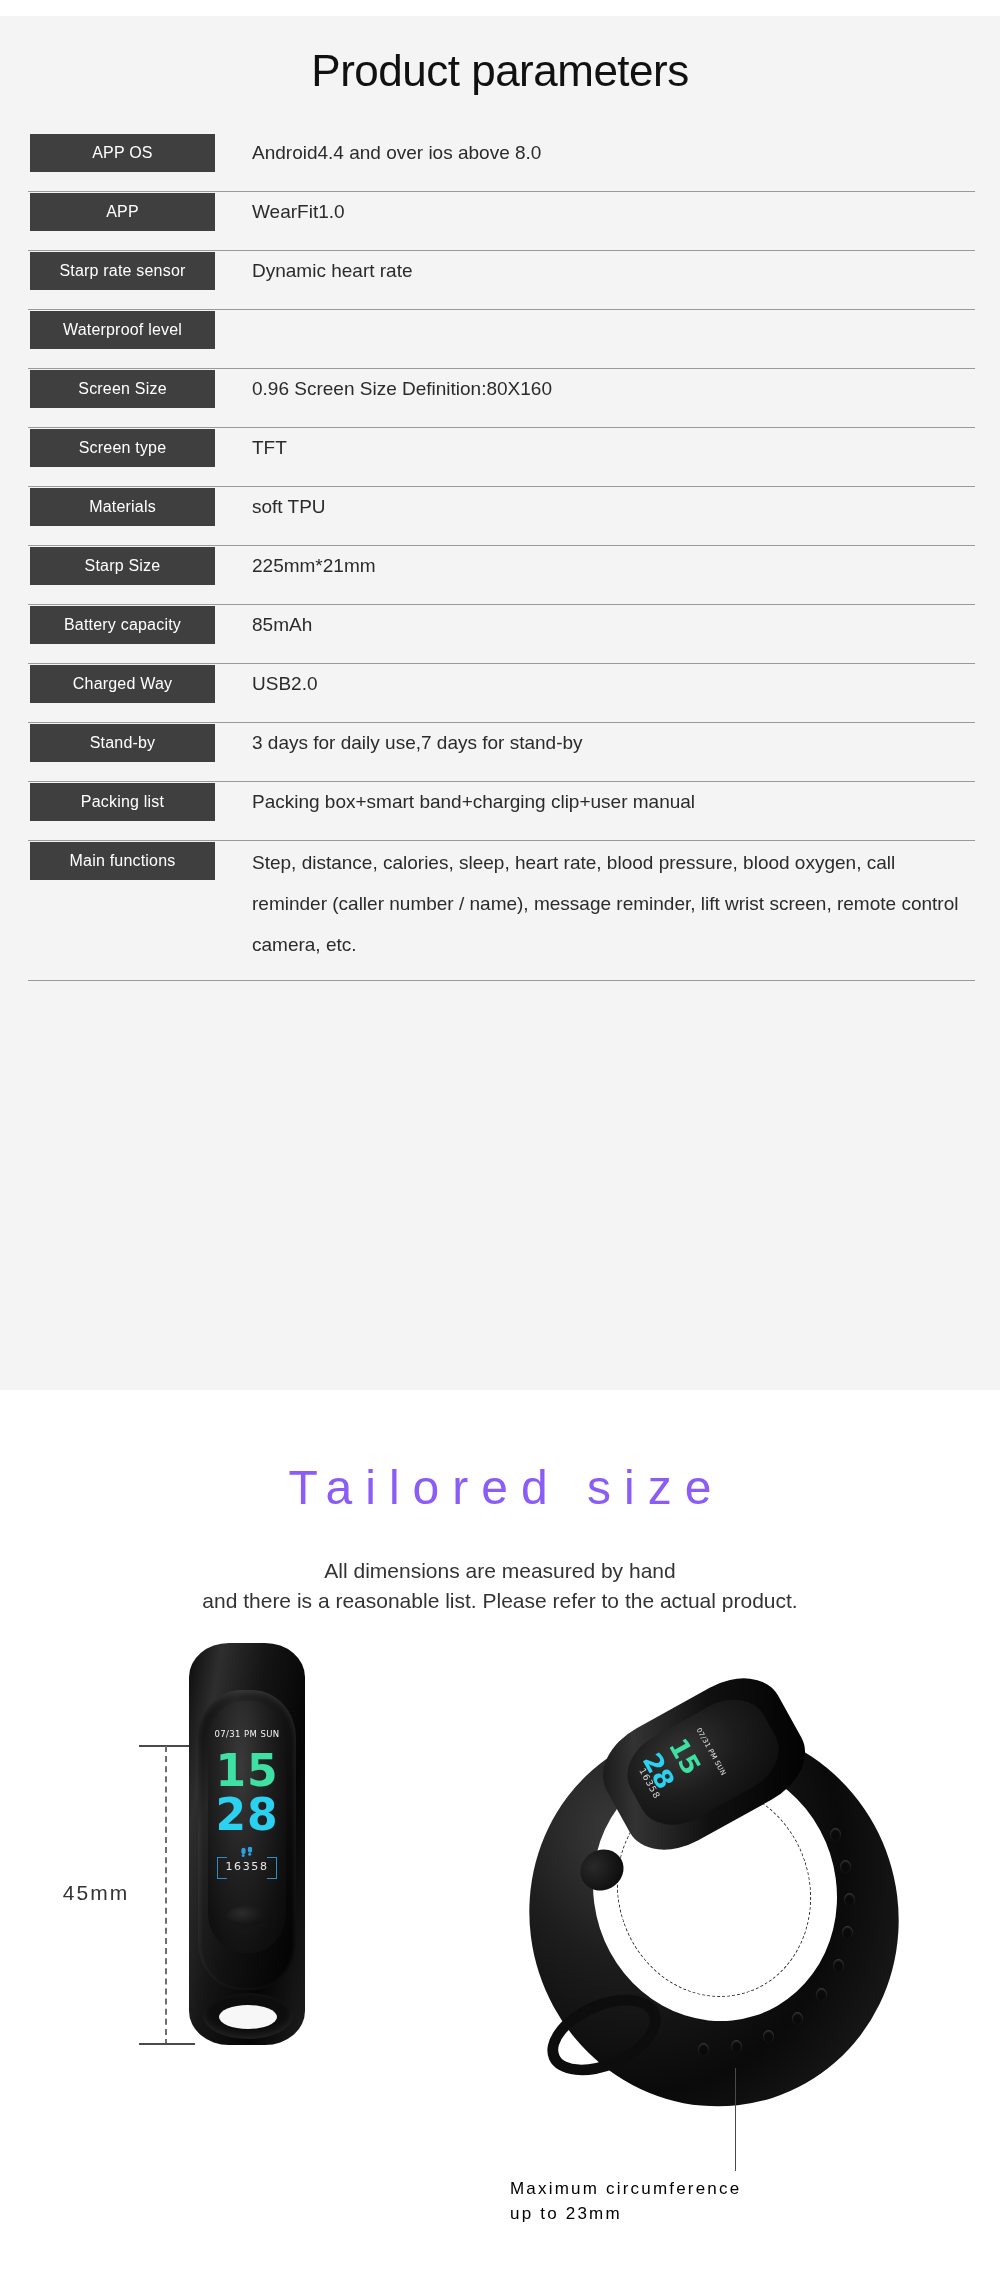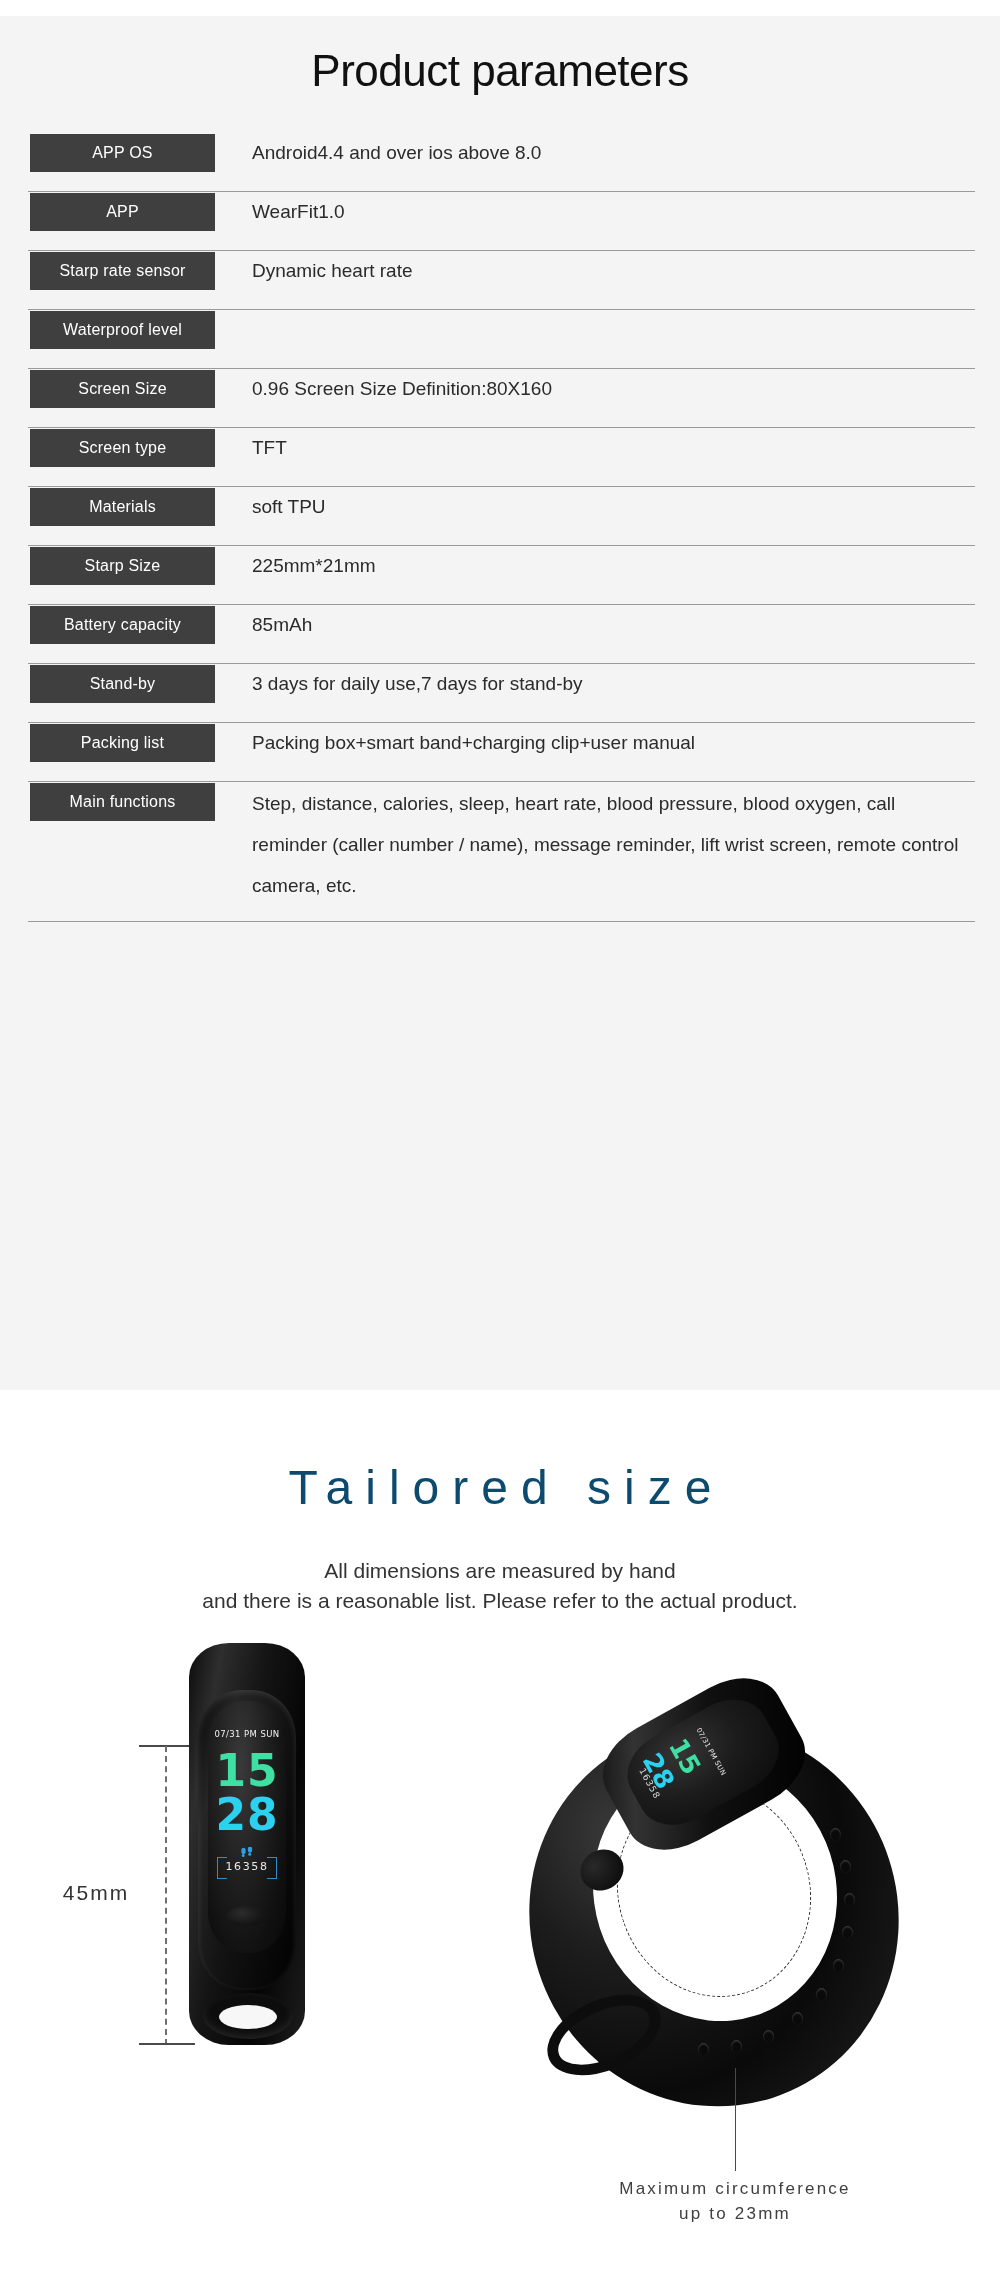--- a/index.html
+++ b/index.html
@@ -110,21 +110,21 @@
   }
 
   .size-title {
     position: absolute;
     left: 0;
     top: 70px;
     width: 1000px;
     text-align: center;
     font-size: 48px;
     font-weight: 300;
-    color: #0c4a6e;
+    color: #8b5cf6;
     letter-spacing: 13px;
     text-indent: 13px;
     line-height: 56px;
   }
 
   .size-sub {
     position: absolute;
     left: 0;
     top: 166px;
     width: 1000px;
@@ -433,23 +433,23 @@
     top: 2068px;
     width: 1px;
     height: 103px;
     background: #4a4a4a;
   }
   .circ-label {
     position: absolute;
     left: 510px;
     top: 2176px;
     width: 450px;
-    text-align: center;
+    text-align: left;
     font-size: 17px;
-    color: #404040;
+    color: #000000;
     letter-spacing: 2.2px;
     line-height: 25px;
   }
 </style>
 </head>
 <body>
 
 <div class="spec-section">
 
   <div class="page-title">Product parameters</div>
@@ -502,20 +502,25 @@
       <div class="spec-value">225mm*21mm</div>
       <div class="spec-divider"></div>
     </div>
 
     <div class="spec-row">
       <div class="spec-chip">Battery capacity</div>
       <div class="spec-value">85mAh</div>
       <div class="spec-divider"></div>
     </div>
 
+    <div class="spec-row">
+      <div class="spec-chip">Charged Way</div>
+      <div class="spec-value">USB2.0</div>
+      <div class="spec-divider"></div>
+    </div>
 
     <div class="spec-row">
       <div class="spec-chip">Stand-by</div>
       <div class="spec-value">3 days for daily use,7 days for stand-by</div>
       <div class="spec-divider"></div>
     </div>
 
     <div class="spec-row">
       <div class="spec-chip">Packing list</div>
       <div class="spec-value">Packing box+smart band+charging clip+user manual</div>

